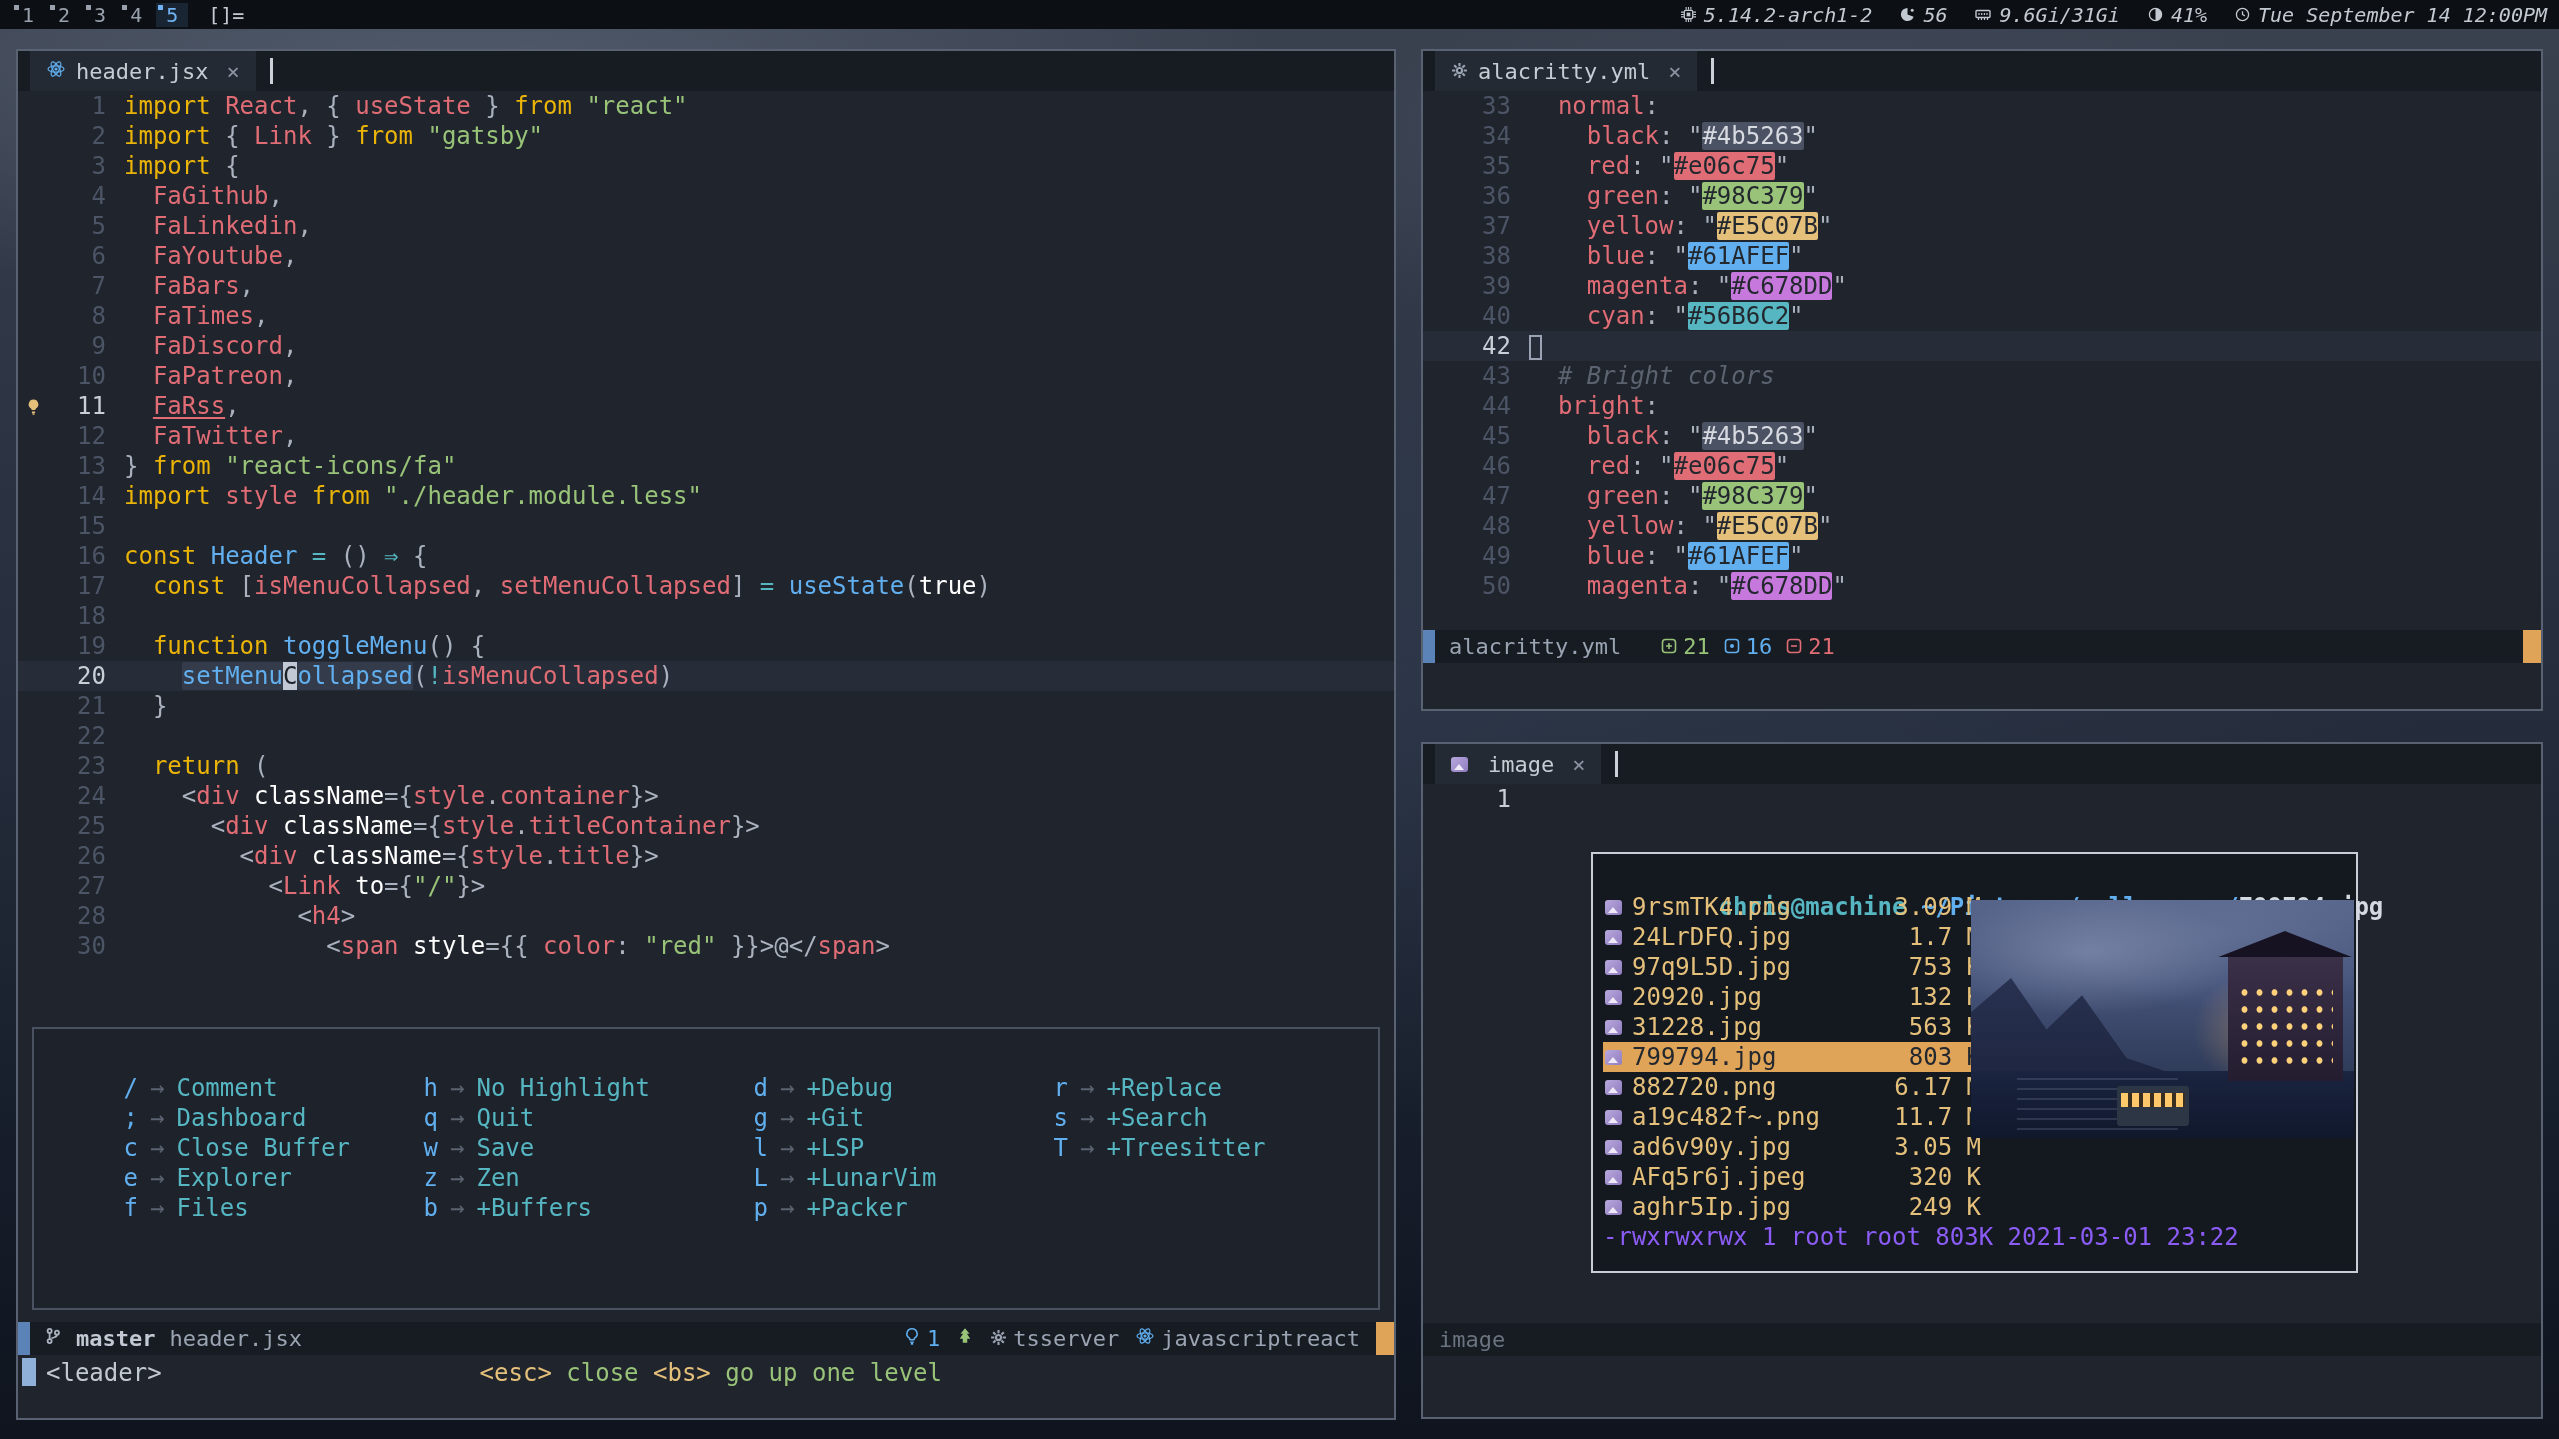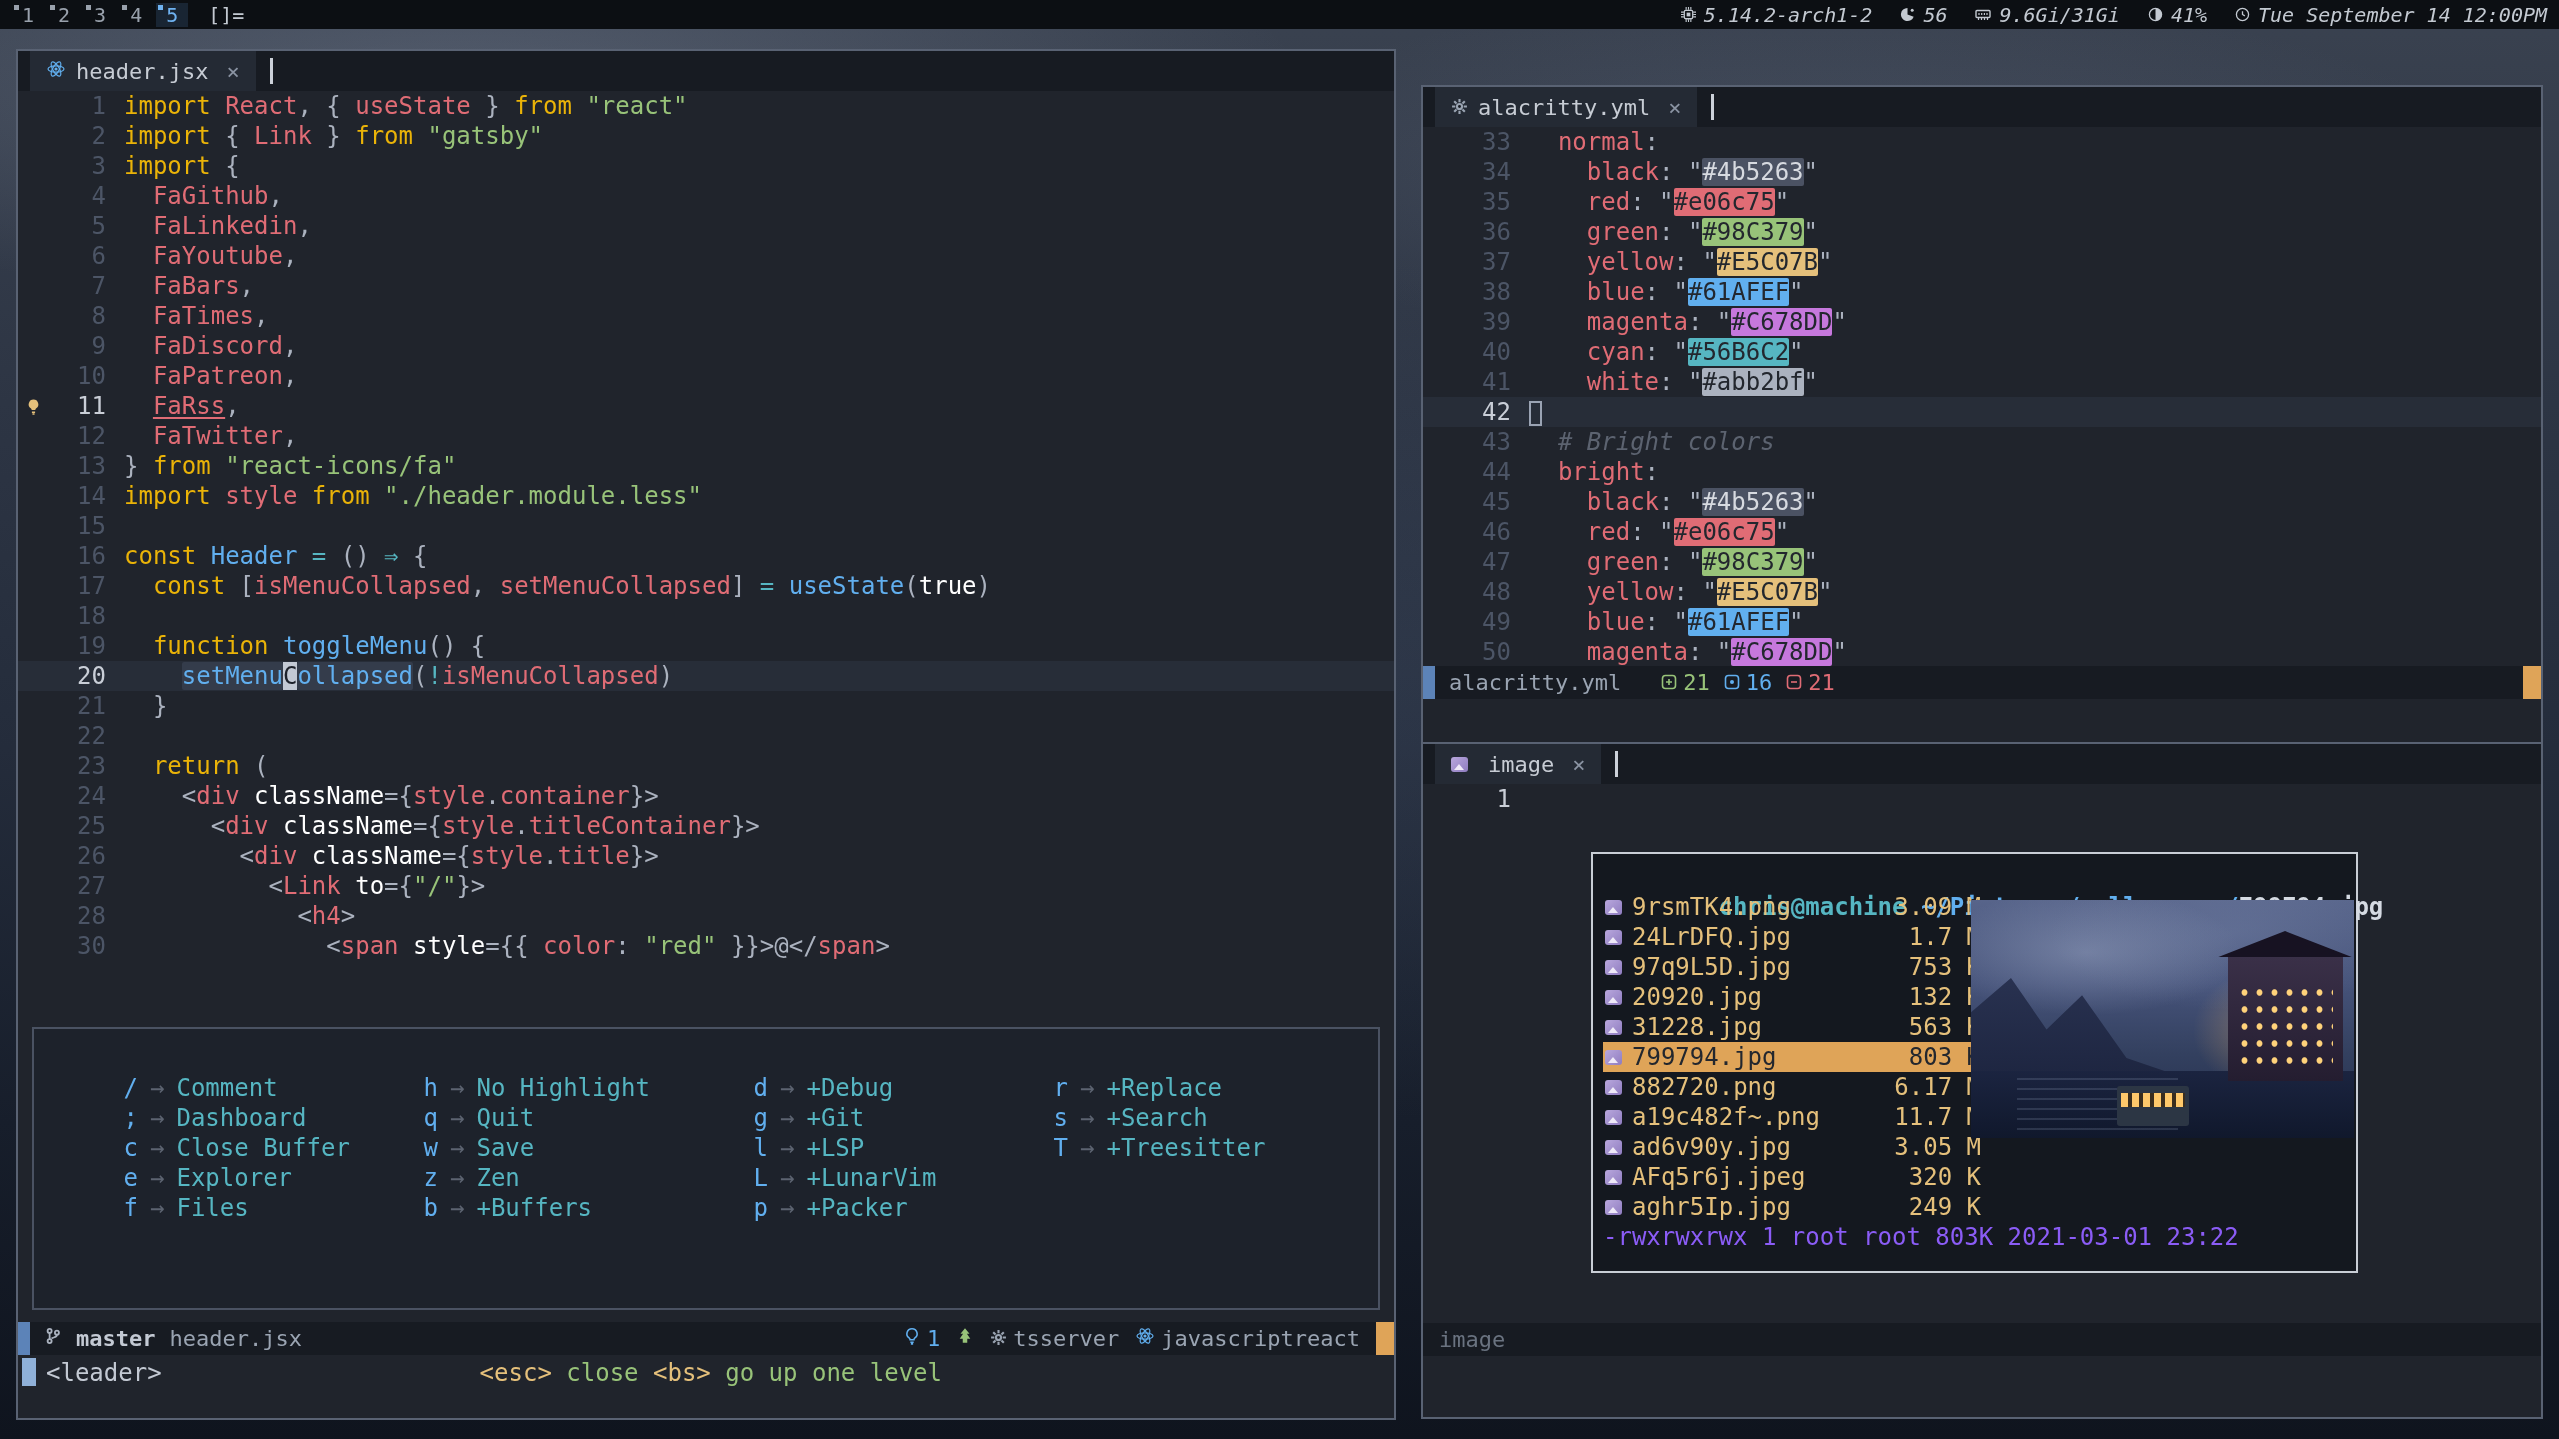--- a/index.html
+++ b/index.html
@@ -18,21 +18,21 @@
   .tag{position:relative;padding:0 10px;color:#99a1ac;cursor:default;}
   .tag .tagdot{position:absolute;left:2px;top:2px;width:5px;height:5px;background:currentColor;}
   .tag.active{color:#6fb3f2;background:rgba(90,140,200,0.18);}
   .layout{color:#c3c9d1;margin-left:10px;}
   .tb-item{display:flex;align-items:center;gap:8px;margin-left:18px;white-space:pre;font-style:italic;}
 
   
   .win{position:absolute;background:#20242c;border:2px solid #596273;box-sizing:border-box;
     display:flex;flex-direction:column;}
   .win-left{left:16px;top:49px;width:1380px;height:1371px;}
-  .win-rt{left:1421px;top:49px;width:1122px;height:662px;margin-top:36px;}
+  .win-rt{left:1421px;top:49px;width:1122px;height:662px;}
   .win-rb{left:1421px;top:742px;width:1122px;height:677px;}
 
   .tabline{flex:none;height:40px;background:#171b22;display:flex;align-items:center;padding-left:12px;}
   .tab{display:flex;align-items:center;gap:10px;background:#242a34;height:40px;padding:0 16px;
     color:#c7ccd4;font-size:22px;}
   .tab .close{color:#8a93a2;margin-left:8px;}
   .tabsep{width:3px;height:26px;background:#ccd1d9;margin-left:14px;flex:none;}
 
   .codearea{flex:none;overflow:hidden;}
   .crow{display:flex;height:30px;line-height:30px;font-size:24px;white-space:pre;}
@@ -324,21 +324,20 @@
   </div>
   <div class="codearea" id="code-right" style="flex:1;">
       <div class="crow"><span class="sign"></span><span class="lnum">33</span><span class="ctext"><span>  </span><span class="red">normal</span><span>:</span></span></div>
       <div class="crow"><span class="sign"></span><span class="lnum">34</span><span class="ctext"><span>    </span><span class="red">black</span><span>: "</span><span class="chip" style="background: rgb(75, 82, 99); color: rgb(215, 218, 224);">#4b5263</span><span>"</span></span></div>
       <div class="crow"><span class="sign"></span><span class="lnum">35</span><span class="ctext"><span>    </span><span class="red">red</span><span>: "</span><span class="chip" style="background: rgb(224, 108, 117); color: rgb(35, 39, 46);">#e06c75</span><span>"</span></span></div>
       <div class="crow"><span class="sign"></span><span class="lnum">36</span><span class="ctext"><span>    </span><span class="red">green</span><span>: "</span><span class="chip" style="background: rgb(152, 195, 121); color: rgb(35, 39, 46);">#98C379</span><span>"</span></span></div>
       <div class="crow"><span class="sign"></span><span class="lnum">37</span><span class="ctext"><span>    </span><span class="red">yellow</span><span>: "</span><span class="chip" style="background: rgb(229, 192, 123); color: rgb(35, 39, 46);">#E5C07B</span><span>"</span></span></div>
       <div class="crow"><span class="sign"></span><span class="lnum">38</span><span class="ctext"><span>    </span><span class="red">blue</span><span>: "</span><span class="chip" style="background: rgb(97, 175, 239); color: rgb(35, 39, 46);">#61AFEF</span><span>"</span></span></div>
       <div class="crow"><span class="sign"></span><span class="lnum">39</span><span class="ctext"><span>    </span><span class="red">magenta</span><span>: "</span><span class="chip" style="background: rgb(198, 120, 221); color: rgb(35, 39, 46);">#C678DD</span><span>"</span></span></div>
       <div class="crow"><span class="sign"></span><span class="lnum">40</span><span class="ctext"><span>    </span><span class="red">cyan</span><span>: "</span><span class="chip" style="background: rgb(86, 182, 194); color: rgb(35, 39, 46);">#56B6C2</span><span>"</span></span></div>
-      <div class="crow"><span class="sign"></span><span class="lnum">41</span><span class="ctext"><span>    </span><span class="red">white</span><span>: "</span><span class="chip" style="background: rgb(171, 178, 191); color: rgb(35, 39, 46);">#abb2bf</span><span>"</span></span></div>
       <div class="crow cur"><span class="sign"></span><span class="lnum hl">42</span><span class="ctext"><span class="chollow"> </span></span></div>
       <div class="crow"><span class="sign"></span><span class="lnum">43</span><span class="ctext"><span>  </span><span class="cmt"># Bright colors</span></span></div>
       <div class="crow"><span class="sign"></span><span class="lnum">44</span><span class="ctext"><span>  </span><span class="red">bright</span><span>:</span></span></div>
       <div class="crow"><span class="sign"></span><span class="lnum">45</span><span class="ctext"><span>    </span><span class="red">black</span><span>: "</span><span class="chip" style="background: rgb(75, 82, 99); color: rgb(215, 218, 224);">#4b5263</span><span>"</span></span></div>
       <div class="crow"><span class="sign"></span><span class="lnum">46</span><span class="ctext"><span>    </span><span class="red">red</span><span>: "</span><span class="chip" style="background: rgb(224, 108, 117); color: rgb(35, 39, 46);">#e06c75</span><span>"</span></span></div>
       <div class="crow"><span class="sign"></span><span class="lnum">47</span><span class="ctext"><span>    </span><span class="red">green</span><span>: "</span><span class="chip" style="background: rgb(152, 195, 121); color: rgb(35, 39, 46);">#98C379</span><span>"</span></span></div>
       <div class="crow"><span class="sign"></span><span class="lnum">48</span><span class="ctext"><span>    </span><span class="red">yellow</span><span>: "</span><span class="chip" style="background: rgb(229, 192, 123); color: rgb(35, 39, 46);">#E5C07B</span><span>"</span></span></div>
       <div class="crow"><span class="sign"></span><span class="lnum">49</span><span class="ctext"><span>    </span><span class="red">blue</span><span>: "</span><span class="chip" style="background: rgb(97, 175, 239); color: rgb(35, 39, 46);">#61AFEF</span><span>"</span></span></div>
       <div class="crow"><span class="sign"></span><span class="lnum">50</span><span class="ctext"><span>    </span><span class="red">magenta</span><span>: "</span><span class="chip" style="background: rgb(198, 120, 221); color: rgb(35, 39, 46);">#C678DD</span><span>"</span></span></div>
     </div>

